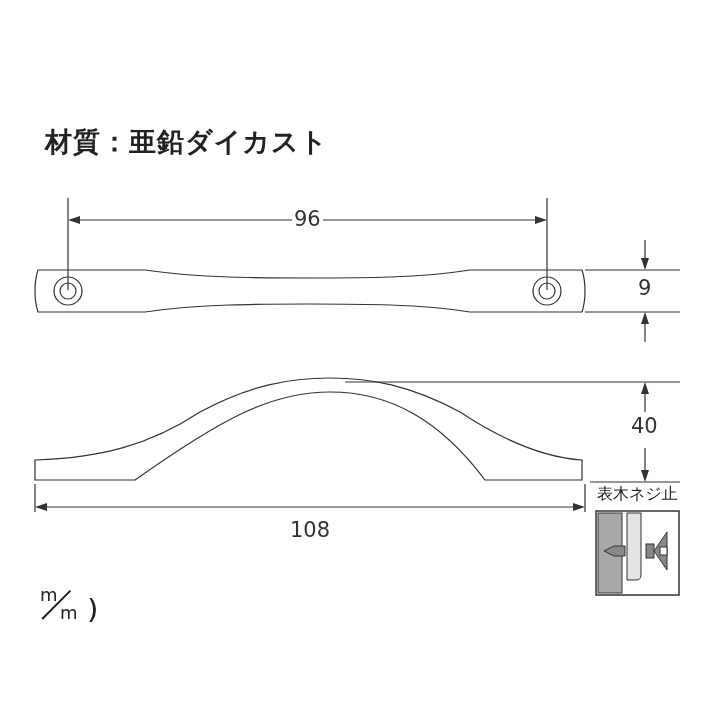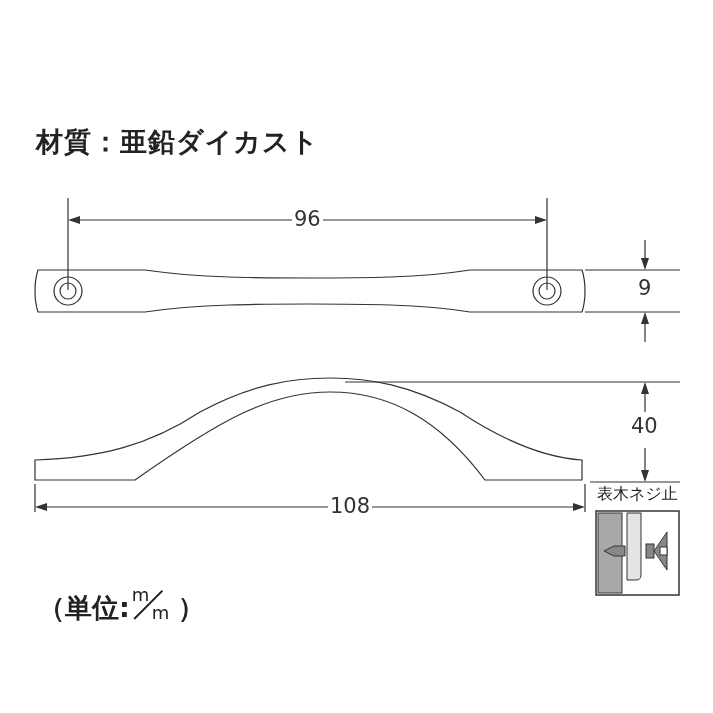--- a/index.html
+++ b/index.html
@@ -1,18 +1,18 @@
 <!DOCTYPE html>
 <html><head>
 <meta charset="utf-8">
 <style>
   html, body { margin:0; padding:0; background:#ffffff; }
   body { width:713px; height:713px; position:relative; overflow:hidden; font-family:"DejaVu Sans", sans-serif; color:#222; }
   .abs { position:absolute; }
-  .material { left:36px; top:124px; font-size:27px; font-weight:bold; letter-spacing:1px; white-space:nowrap; }
+  .material { left:45px; top:124px; font-size:27px; font-weight:bold; letter-spacing:1px; white-space:nowrap; }
   .unit { left:38px; top:590px; font-size:27px; font-weight:bold; white-space:nowrap; }
   .unit .frac { font-weight:normal; position:relative; display:inline-block; width:48px; height:30px; vertical-align:top; }
   .unit .frac .up { position:absolute; left:2px; top:-6px; font-size:18px; }
   .unit .frac .dn { position:absolute; left:22px; top:12px; font-size:18px; }
   .unit .frac .slash { position:absolute; left:4px; top:2px; width:40px; height:1.5px; background:#222; transform:rotate(-45deg); transform-origin:left; top:28px; }
   .dimtxt { font-size:21px; color:#333; font-family:"DejaVu Sans", sans-serif; background:#fff; padding:0 2px; }
   .screw-label { left:597px; top:484px; font-size:16px; white-space:nowrap; }
   svg { position:absolute; left:0; top:0; }
 </style>
 </head>
@@ -73,19 +73,19 @@
     <polygon points="604,551 614,546 625,546 625,556 614,556" fill="#888" stroke="#333" stroke-width="1"></polygon>
     <rect x="646" y="544" width="8" height="14" fill="#888" stroke="#333"></rect>
     <polygon points="654,551 667,532 667,570" fill="#888" stroke="#333"></polygon>
     <rect x="660" y="547" width="7" height="8" fill="#fff" stroke="#333"></rect>
   </g>
 </svg>
 
 <div class="abs dimtxt" style="left:292px;top:207px;">96</div>
 <div class="abs dimtxt" style="left:636px;top:276px;">9</div>
 <div class="abs dimtxt" style="left:629px;top:414px;">40</div>
-<div class="abs dimtxt" style="left:288px;top:494px;margin-left:40px;">108</div>
+<div class="abs dimtxt" style="left:288px;top:518px;">108</div>
 
 <div class="abs screw-label">表木ネジ止</div>
 
 <div class="abs unit">
-  <span>（単位:</span><span class="frac"><span class="up">m</span><span class="slash"></span><span class="dn">m</span></span><span>）</span>
+  <span class="frac"><span class="up">m</span><span class="slash"></span><span class="dn">m</span></span><span>）</span>
 </div>
 
 </body></html>

